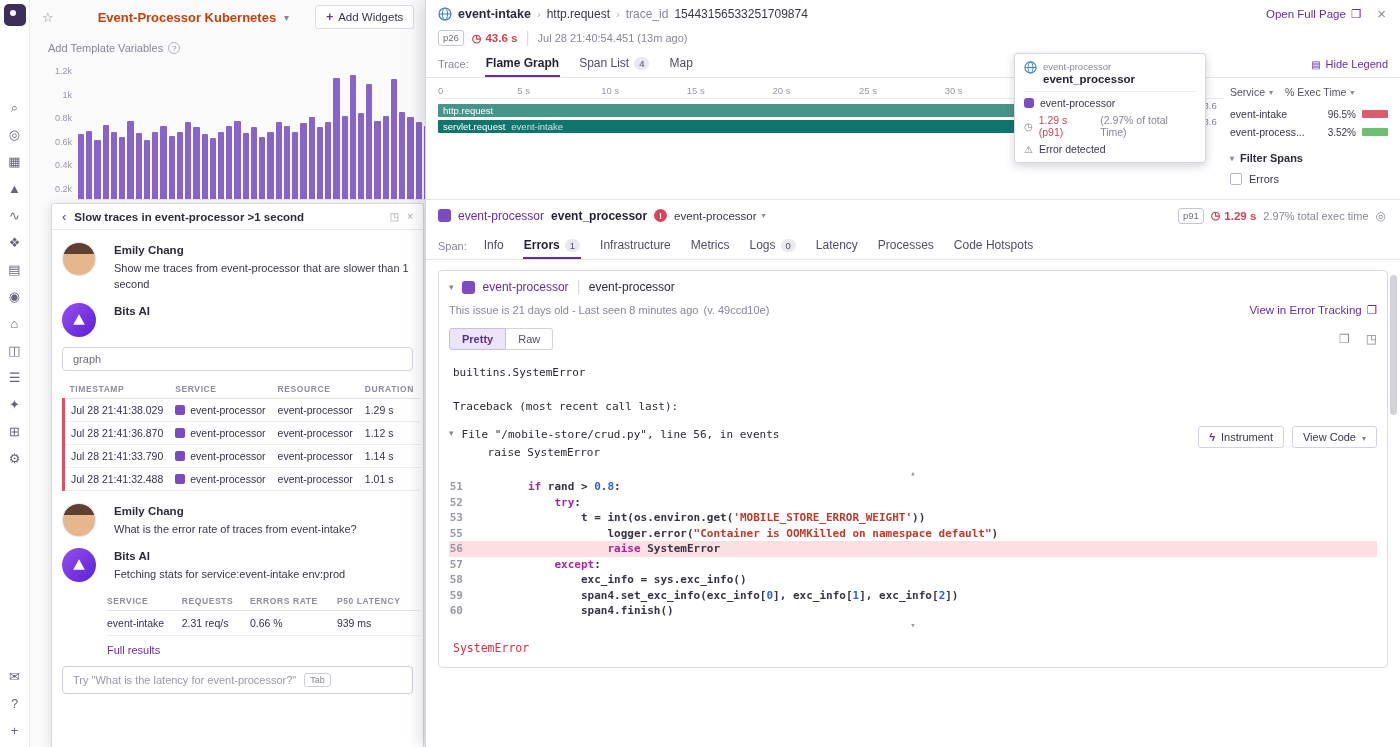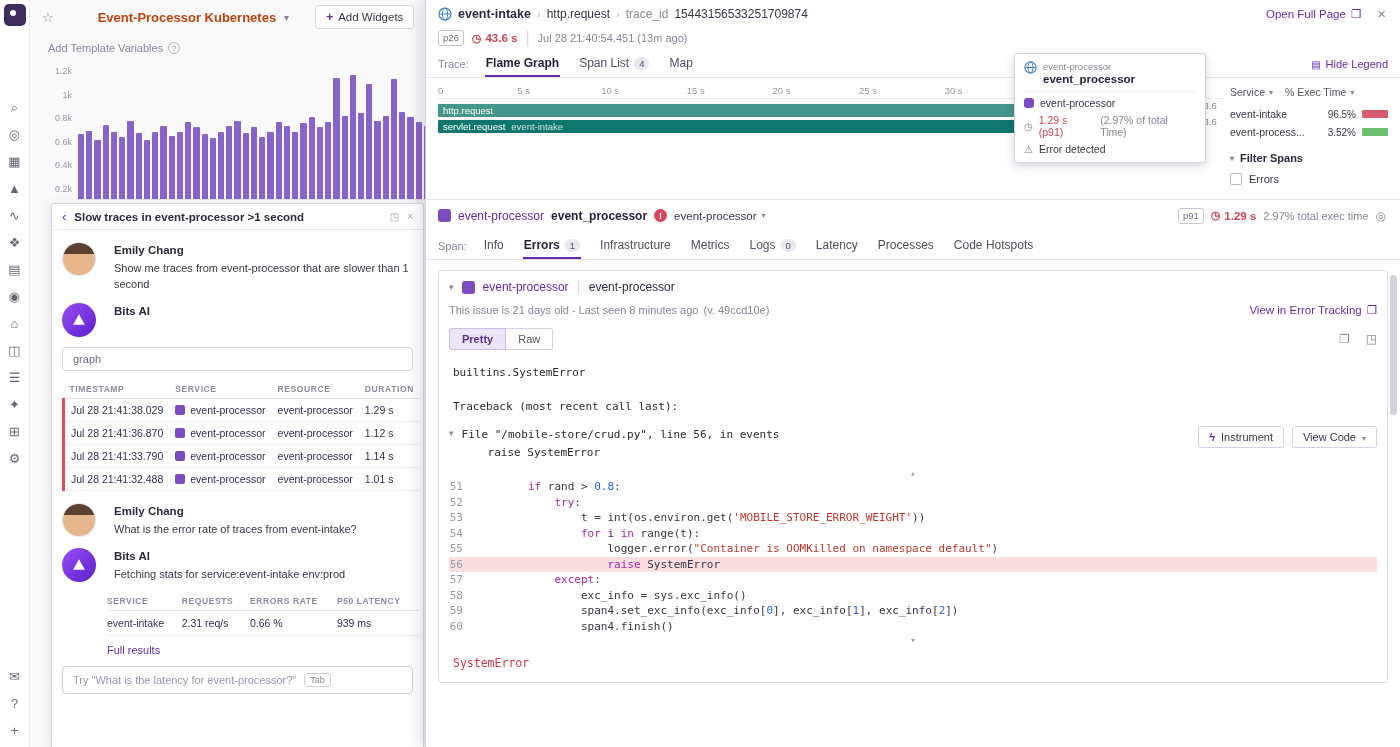--- a/index.html
+++ b/index.html
@@ -156,21 +156,21 @@
   .ep-frame { display:flex; align-items:flex-start; gap:8px; padding:8px 10px 4px; }
   .ep-frame .c { font-size:9px; color:#8a8496; margin-top:2px; cursor:pointer; }
   .fr { font-size:11px; line-height:1.6; color:#2b2833; }
   .fr2 { padding-left:26px; }
   .btn { font-family:inherit; display:flex; align-items:center; gap:6px; font-size:11px; color:#3a3547; background:#fff; border:1px solid #d6d0e2; border-radius:3px; padding:4px 10px; cursor:pointer; }
   .btn .zap { color:#632ca6; font-weight:700; }
   .btn .c { font-size:8px; color:#8a8496; }
   .btnrow { display:flex; gap:8px; margin-left:auto; }
   .ep-snip { padding:2px 10px 0; font-size:11px; }
   .exp { text-align:center; color:#9b95a8; font-size:9px; cursor:pointer; line-height:12px; }
-  .cline { display:flex; line-height:15.5px; }
+  .cline { display:flex; line-height:15.5px;font-weight:bold; }
   .cline.err { background:#fcdfe2; }
   .gut { width:26px; text-align:right; padding-right:12px; color:#9b95a8; flex:none; }
   .ccode { white-space:pre; color:#383446; }
   .tok-kw { color:#a626a4; }
   .tok-str { color:#c0392b; }
   .tok-num { color:#2b5fd9; }
   .ep-foot { padding:10px 14px 12px; font-size:11.5px; color:#d0344a; }
 
   .tp-scroll { position:absolute; right:3px; top:275px; width:7px; height:400px; }
   .thumb { width:7px; height:140px; background:#d4d1dd; border-radius:4px; cursor:pointer; }
@@ -646,24 +646,20 @@
             </div>
             <div class="cline">
               <span class="gut">52</span>
               <span class="ccode">            <span class="tok-kw">try</span>:</span>
             </div>
             <div class="cline">
               <span class="gut">53</span>
               <span class="ccode">                t = int(os.environ.get(<span class="tok-str">'MOBILE_STORE_ERROR_WEIGHT'</span>))</span>
             </div>
             <div class="cline">
-              <span class="gut">54</span>
-              <span class="ccode">                <span class="tok-kw">for</span> i <span class="tok-kw">in</span> range(t):</span>
-            </div>
-            <div class="cline">
               <span class="gut">55</span>
               <span class="ccode">                    logger.error(<span class="tok-str">"Container is OOMKilled on namespace default"</span>)</span>
             </div>
             <div class="cline err">
               <span class="gut">56</span>
               <span class="ccode">                    <span class="tok-kw">raise</span> SystemError</span>
             </div>
             <div class="cline">
               <span class="gut">57</span>
               <span class="ccode">            <span class="tok-kw">except</span>:</span>

